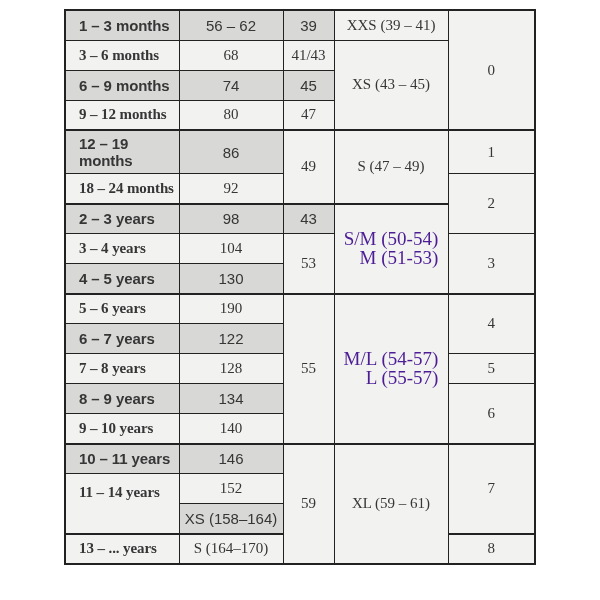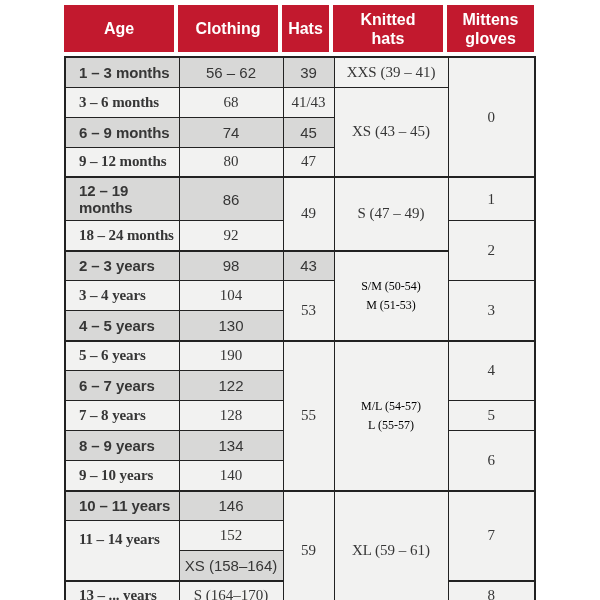--- a/index.html
+++ b/index.html
@@ -60,40 +60,31 @@
     color: #1a1a1a;
     letter-spacing: -0.1px;
   }
   .g  { background: #d8d8d7; }
   .lt { background: #f2f2f1; font-family: Liberation Serif, serif; }
   .bb { border-bottom-width: 2px !important; }
   .kn { font-size: 14.5px; }
   .vtop { vertical-align: top !important; line-height: 29px; }
   .twoline {
     display: inline-block;
-    text-align: center;
-    font-size: 12px;
+    text-align: right;
+    font-size: 19px;
     line-height: 19px;
-    color: #000000;
+    color: #4c1d95;
   }
 </style>
 </head>
 <body>
 
 <div class="chart-wrap">
 
-  <div class="hdr">
-    <div class="hcell w-age"><span>Age</span></div>
-    <div class="hcell w-cl"><span>Clothing</span></div>
-    <div class="hcell w-hat"><span>Hats</span></div>
-    <div class="hcell w-kn"><span>Knitted
-hats</span></div>
-    <div class="hcell w-mit"><span>Mittens
-gloves</span></div>
-  </div>
 
   <table class="size-body">
     <colgroup>
       <col style="width:114px">
         <col style="width:104px">
         <col style="width:51px">
         <col style="width:114px">
         <col style="width:87px">
     </colgroup>
     <tbody>

